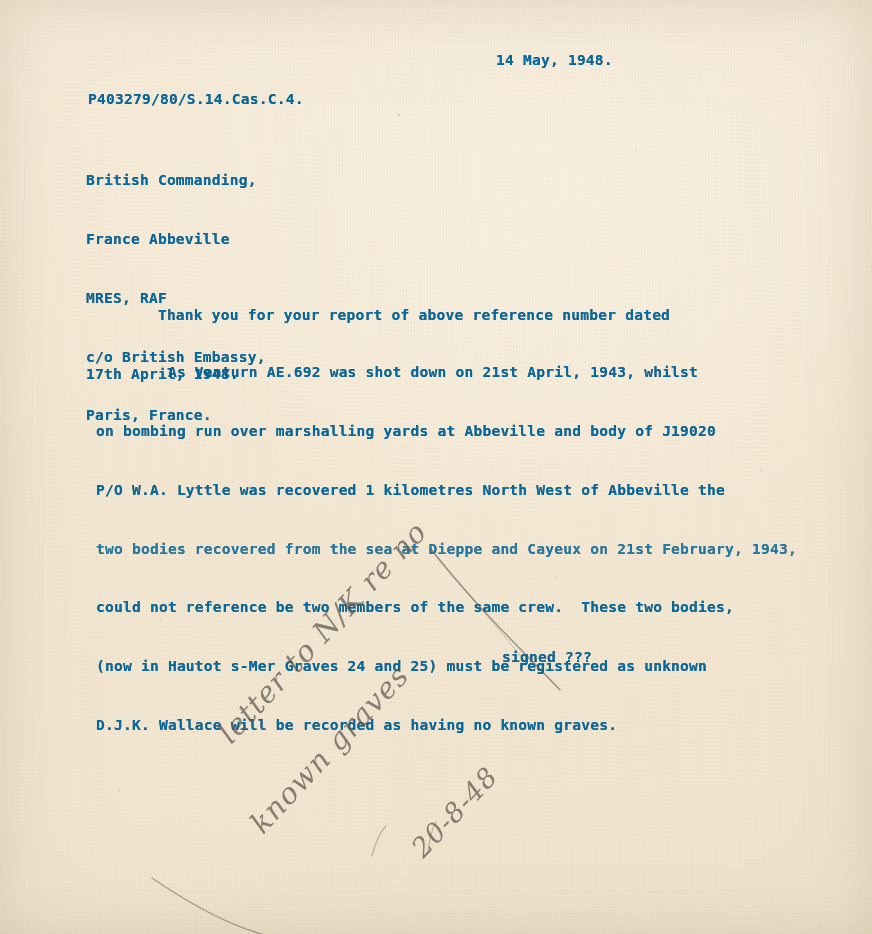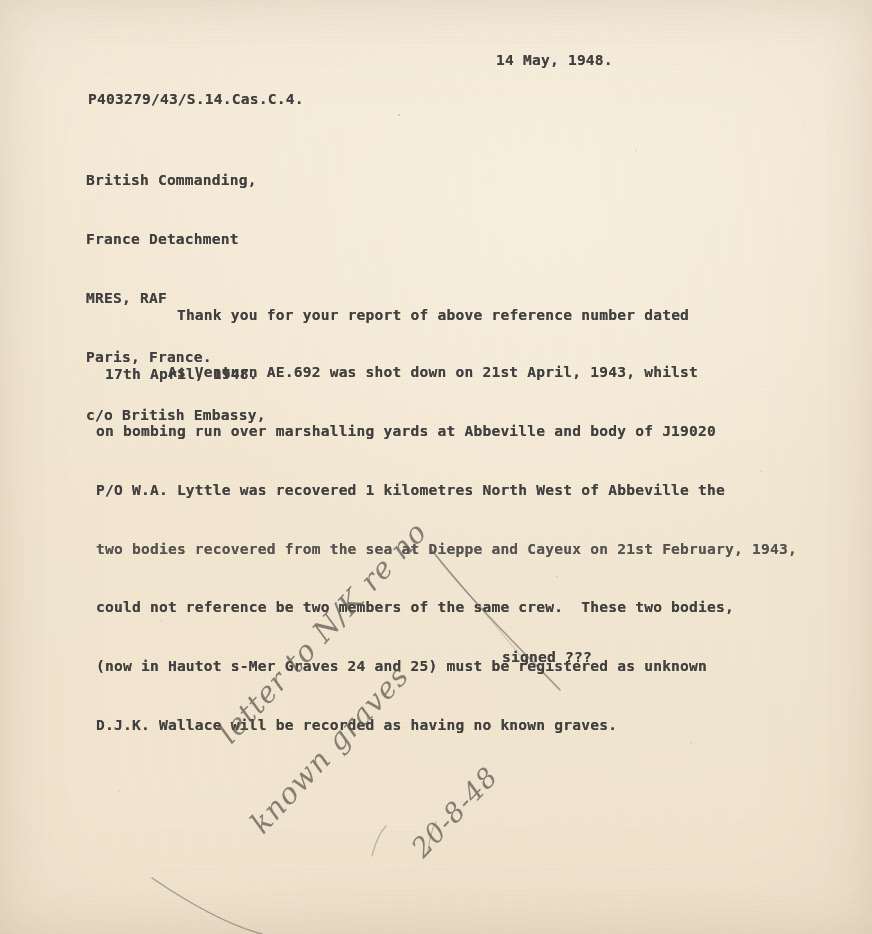--- a/index.html
+++ b/index.html
@@ -51,27 +51,27 @@
   }
 
   
   .typed {
     position: absolute;
     white-space: pre;
     font-size: 14.6px;
     line-height: 19.6px;
     letter-spacing: .2px;
     font-weight: 700;
-    color: #404040;
+    color: #0369a1;
     text-shadow: 0 0 .6px rgba(30,28,25,.55);
   }
   #ref-block   { left: 88px;  top: 50px; }
   #date-line   { left: 496px; top: 50px; }
   #address-block { left: 86px; top: 131px; }
-  #para-thanks { left: 86px;  top: 266px; margin-left: 19px; }
+  #para-thanks { left: 86px;  top: 266px; }
   #para-main   { left: 86px;  top: 323px; margin-left: 10px; }
   #para-request{ left: 86px;  top: 509px; }
   #signed-line { left: 502px; top: 647px; }
 
   
   .typed span { display: block; }
   .ink-light { opacity: .88; }
 
   
   .pencil {
@@ -121,31 +121,31 @@
   <div class="speck" style="left:398px;top:114px;width:2px;height:2px;"></div>
   <div class="speck" style="left:635px;top:149px;width:2px;height:2px;opacity:.5;"></div>
   <div class="speck" style="left:268px;top:315px;width:2px;height:2px;opacity:.55;"></div>
   <div class="speck" style="left:760px;top:470px;width:2px;height:2px;opacity:.45;"></div>
   <div class="speck" style="left:160px;top:620px;width:2px;height:2px;opacity:.4;"></div>
   <div class="speck" style="left:556px;top:576px;width:2px;height:2px;opacity:.5;"></div>
   <div class="speck" style="left:690px;top:742px;width:2px;height:2px;opacity:.4;"></div>
   <div class="speck" style="left:118px;top:790px;width:2px;height:2px;opacity:.45;"></div>
 
   <div class="typed" id="ref-block">
-    <span>P403279/43/S.14.Cas.C.4.</span>
+    <span>P403279/80/S.14.Cas.C.4.</span>
   </div>
 
   <div class="typed" id="date-line">14 May, 1948.</div>
 
   <div class="typed" id="address-block">
     <span>British Commanding,</span>
-    <span>France Detachment</span>
+    <span>France Abbeville</span>
     <span>MRES, RAF</span>
+    <span>c/o British Embassy,</span>
     <span>Paris, France.</span>
-    <span>c/o British Embassy,</span>
   </div>
 
   <div class="typed" id="para-thanks">
     <span>        Thank you for your report of above reference number dated</span>
     <span>17th April, 1948.</span>
   </div>
 
   <div class="typed" id="para-main">
     <span>        As Venturn AE.692 was shot down on 21st April, 1943, whilst</span>
     <span>on bombing run over marshalling yards at Abbeville and body of J19020</span>

